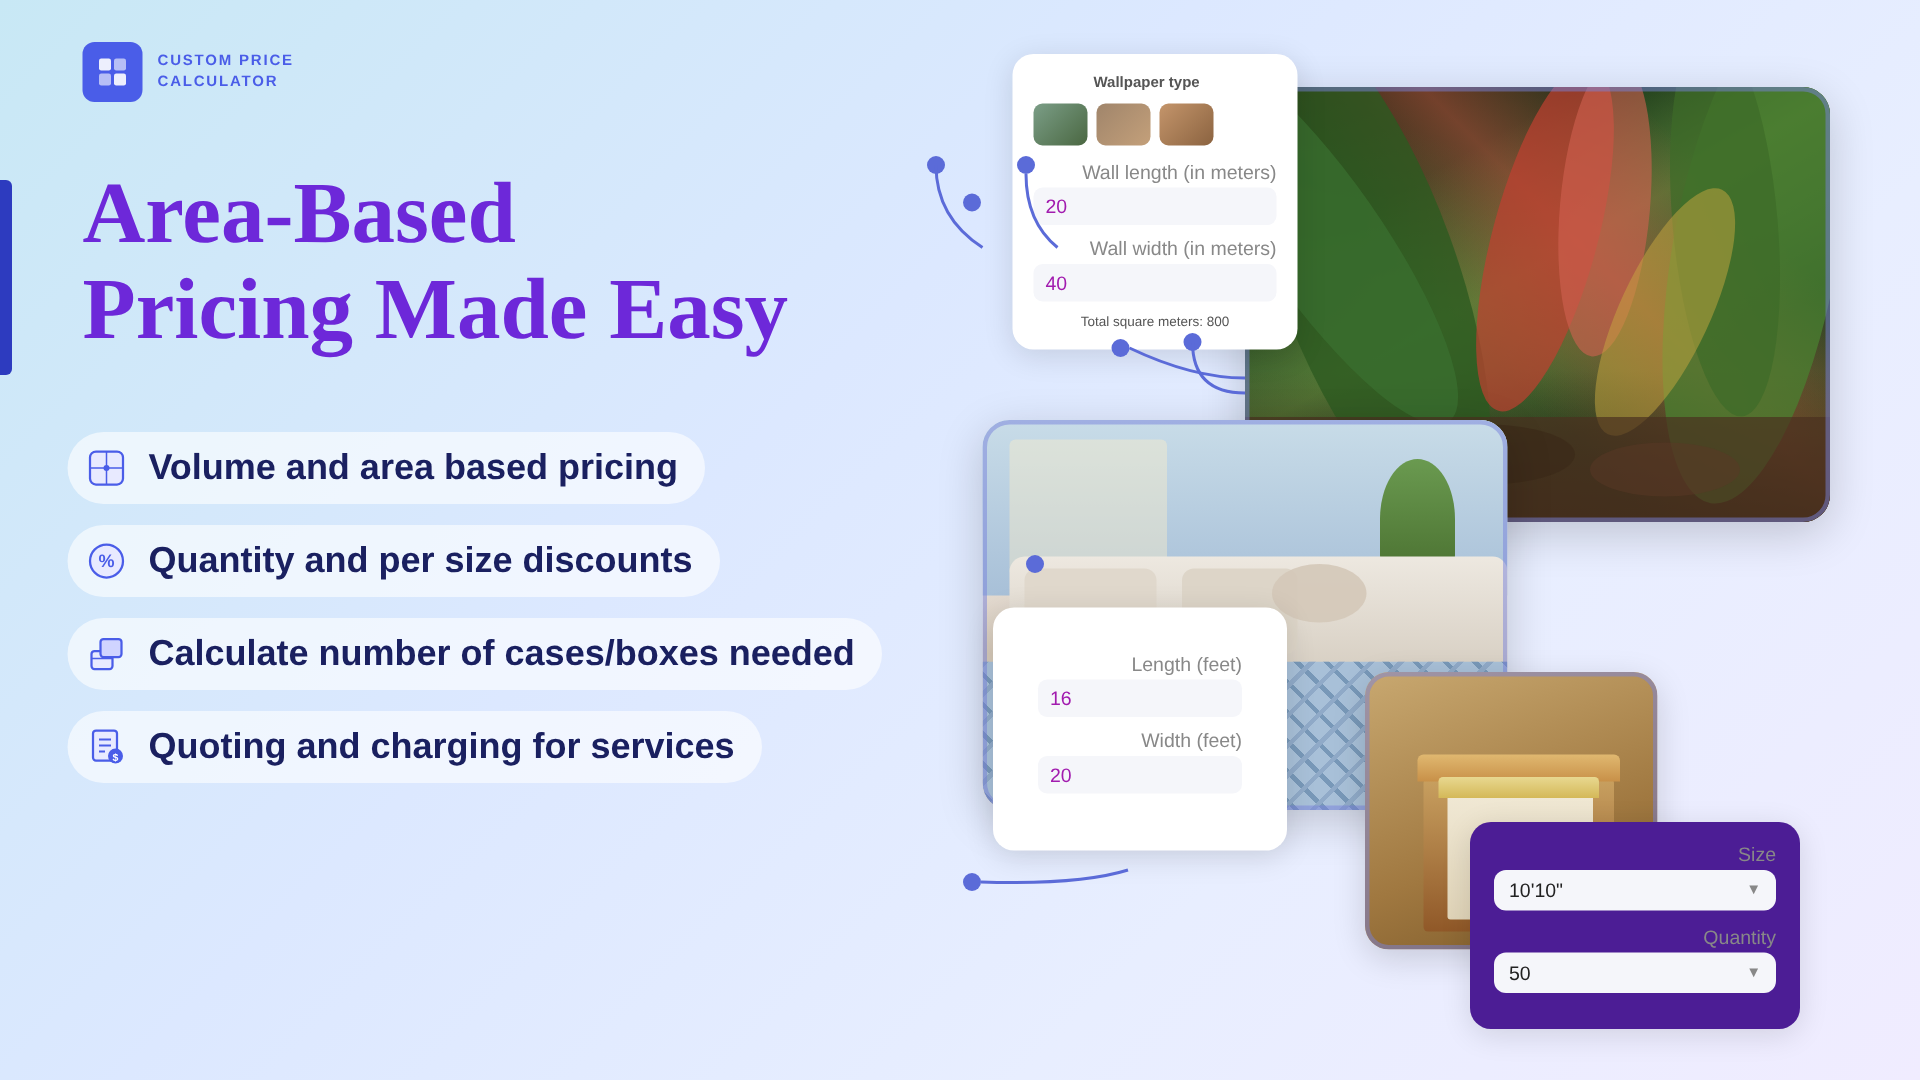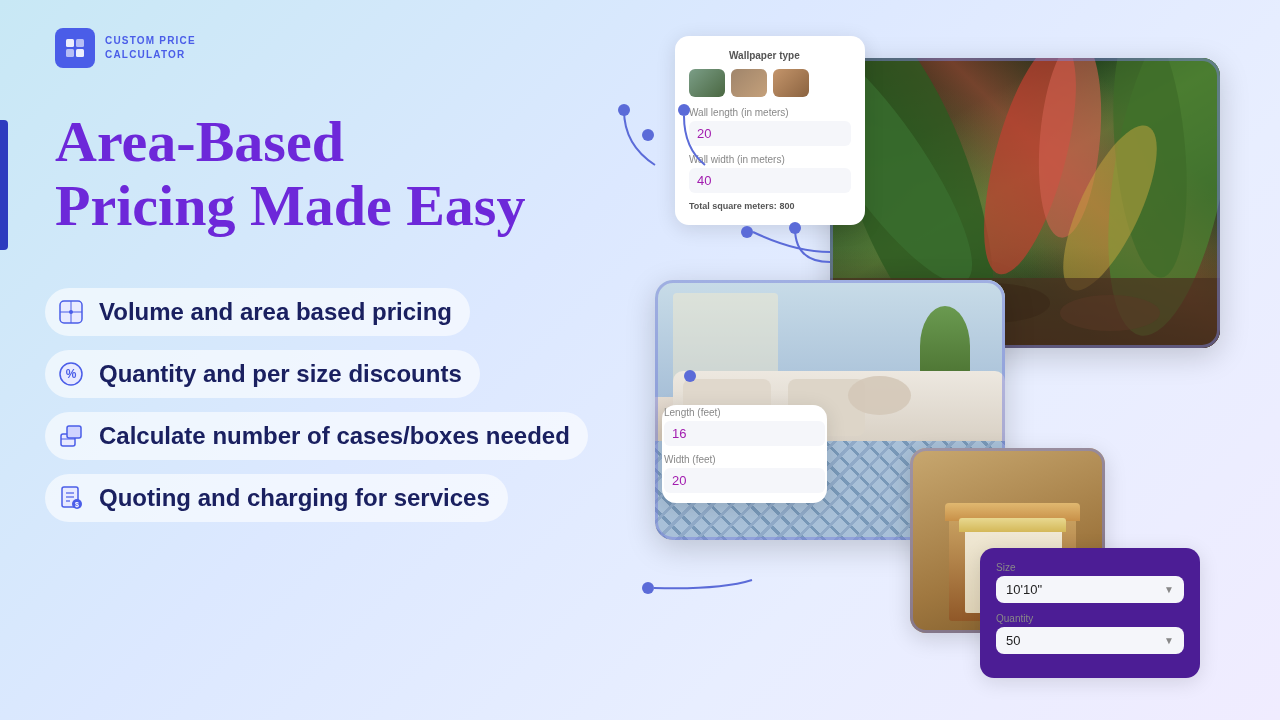--- a/index.html
+++ b/index.html
@@ -132,37 +132,39 @@
     .swatch {
       width: 36px;
       height: 28px;
       border-radius: 6px;
       overflow: hidden;
     }
     .swatch-1 { background: linear-gradient(135deg, #7b9e87, #4a6741); }
     .swatch-2 { background: linear-gradient(135deg, #a0856b, #c4a07a); }
     .swatch-3 { background: linear-gradient(135deg, #c4956b, #8b6340); }
     .card-field-label {
-      font-size: 10px;
+      font-size: 13px;
       color: #888;
       margin-bottom: 3px;
+      text-align: right;
     }
     .card-input-box {
       background: #f5f6fa;
       border-radius: 6px;
       padding: 5px 8px;
       font-size: 13px;
       font-weight: 500;
       color: #a21caf;
       margin-bottom: 8px;
     }
     .total-text {
       font-size: 9px;
       color: #555;
-      font-weight: 700;
+      font-weight: 400;
+      text-align: center;
     }
 
     
     .img-tropical {
       position: absolute;
       top: 58px;
       left: 230px;
       width: 390px;
       height: 290px;
       border-radius: 18px;
@@ -205,24 +207,24 @@
       overflow: hidden;
       box-shadow: 0 8px 30px rgba(0,0,0,0.18);
       z-index: 6;
     }
 
     
     .card-rug {
       position: absolute;
       top: 405px;
       left: 62px;
-      width: 165px;
+      width: 196px;
       background: white;
       border-radius: 14px;
-      padding: 2px;
+      padding: 30px;
       box-shadow: 0 4px 20px rgba(0,0,0,0.12);
       z-index: 15;
     }
 
     
     .img-box {
       position: absolute;
       top: 448px;
       left: 310px;
       width: 195px;

